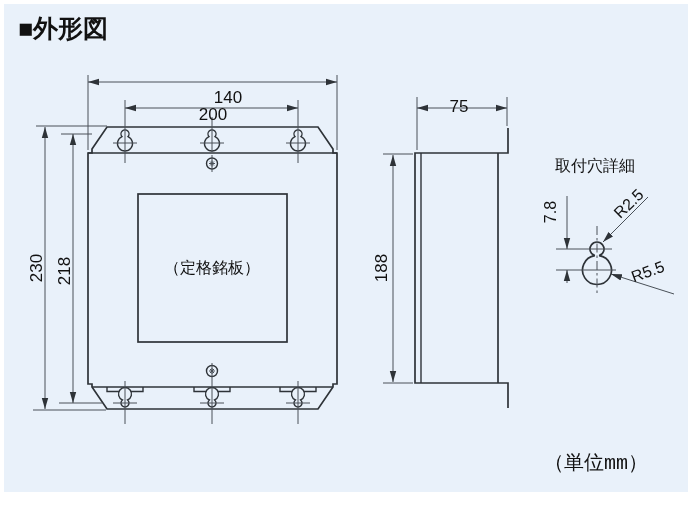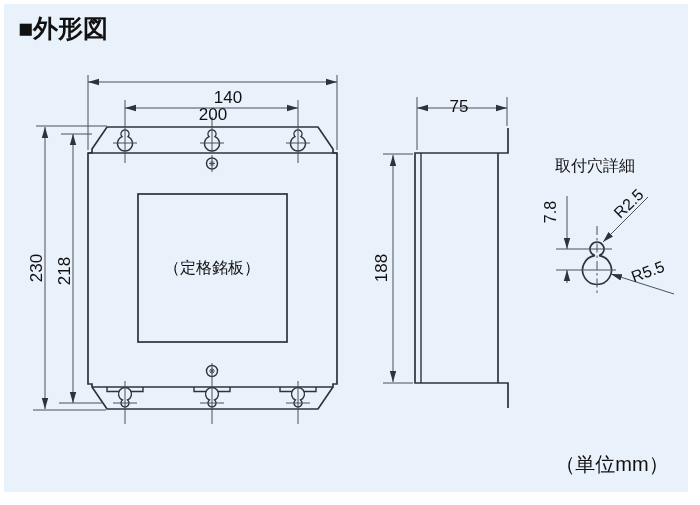--- a/index.html
+++ b/index.html
@@ -123,14 +123,14 @@
   <div class="lbl fs16" style="left:212px;top:268px;">（定格銘板）</div>
 
   <div class="lbl fs17" style="left:459px;top:106px;">75</div>
   <div class="lbl fs17 rot90" style="left:381px;top:268px;">188</div>
 
   <div class="lbl detail-title" style="left:595px;top:166px;">取付穴詳細</div>
   <div class="lbl fs16 rot90" style="left:551px;top:212px;">7.8</div>
   <div class="lbl fs16" style="left:629px;top:204px;transform:translate(-50%,-50%) rotate(-44deg);">R2.5</div>
   <div class="lbl fs16" style="left:648px;top:272px;transform:translate(-50%,-50%) rotate(-20deg);">R5.5</div>
 
-  <div class="lbl unit" style="left:612px;top:464px;">（単位mm）</div>
+  <div class="lbl unit" style="left:596px;top:464px;font-family:Liberation Mono, monospace;">（単位mm）</div>
 </div>
 
 </body></html>

